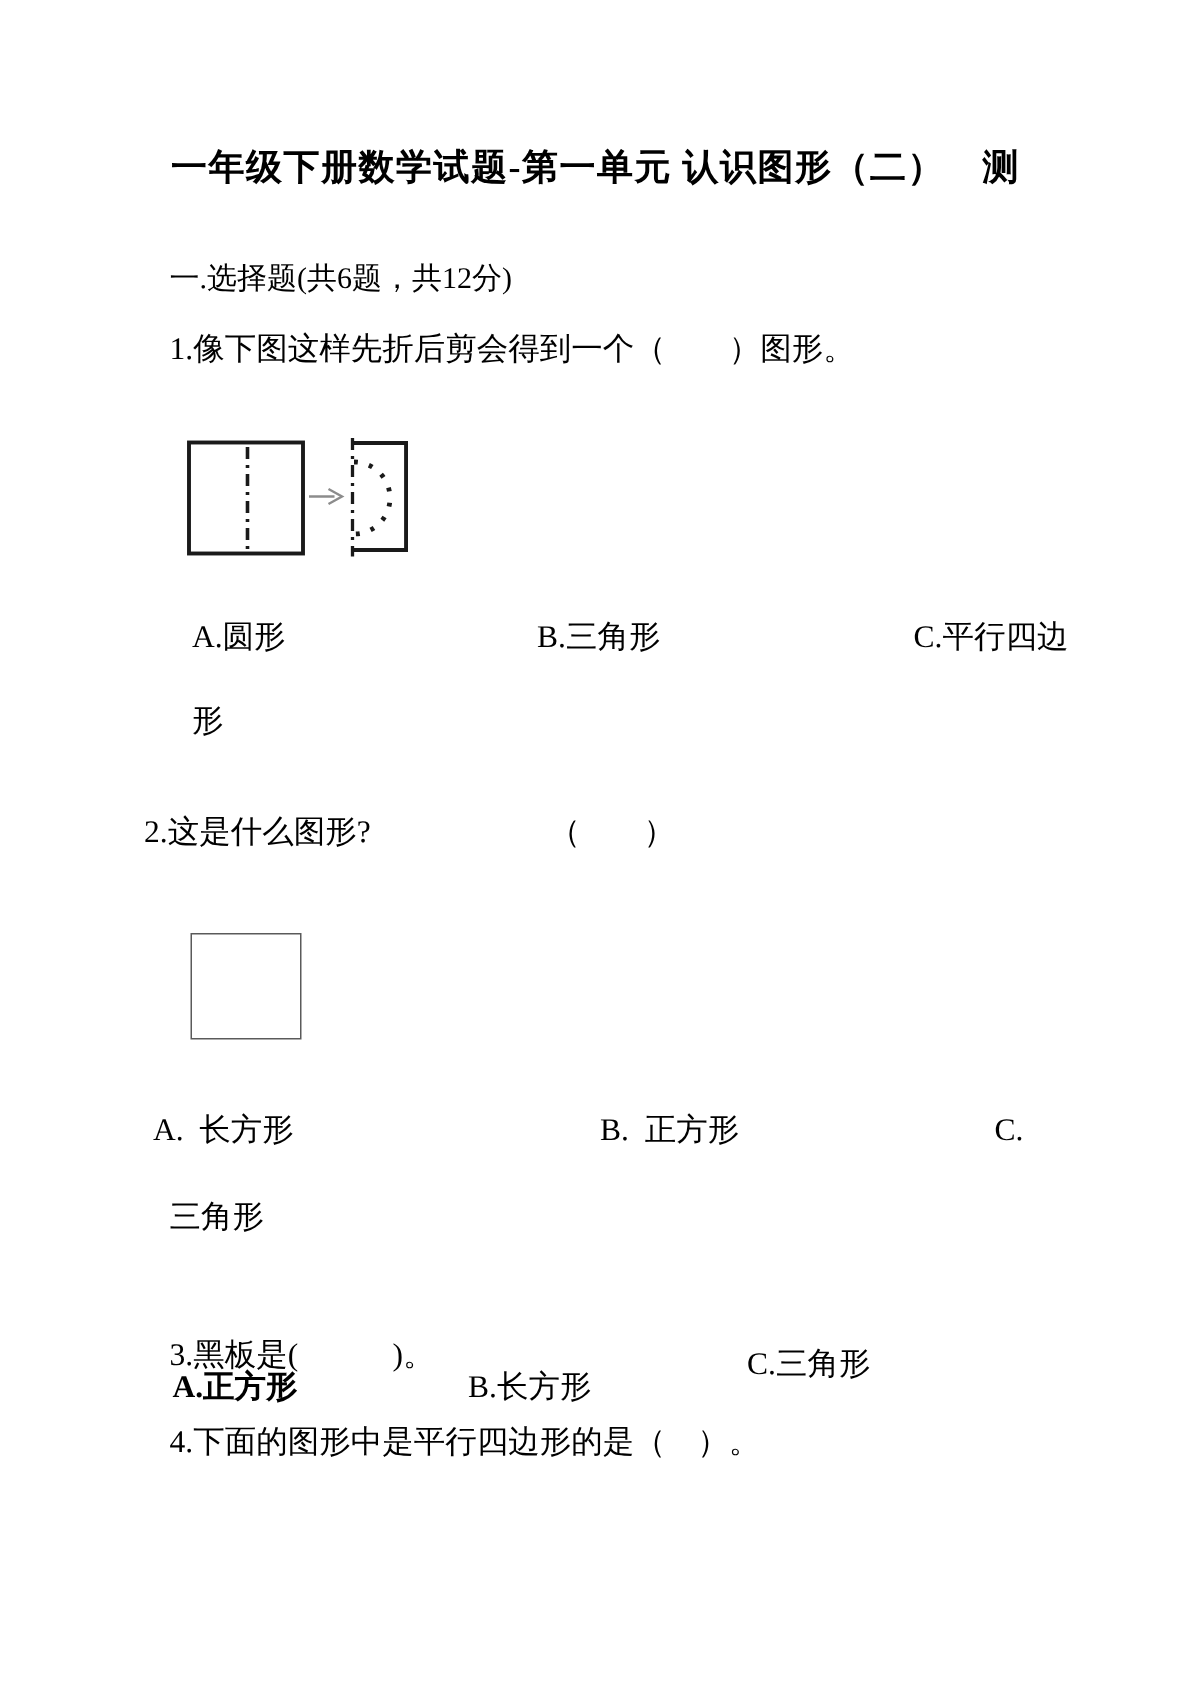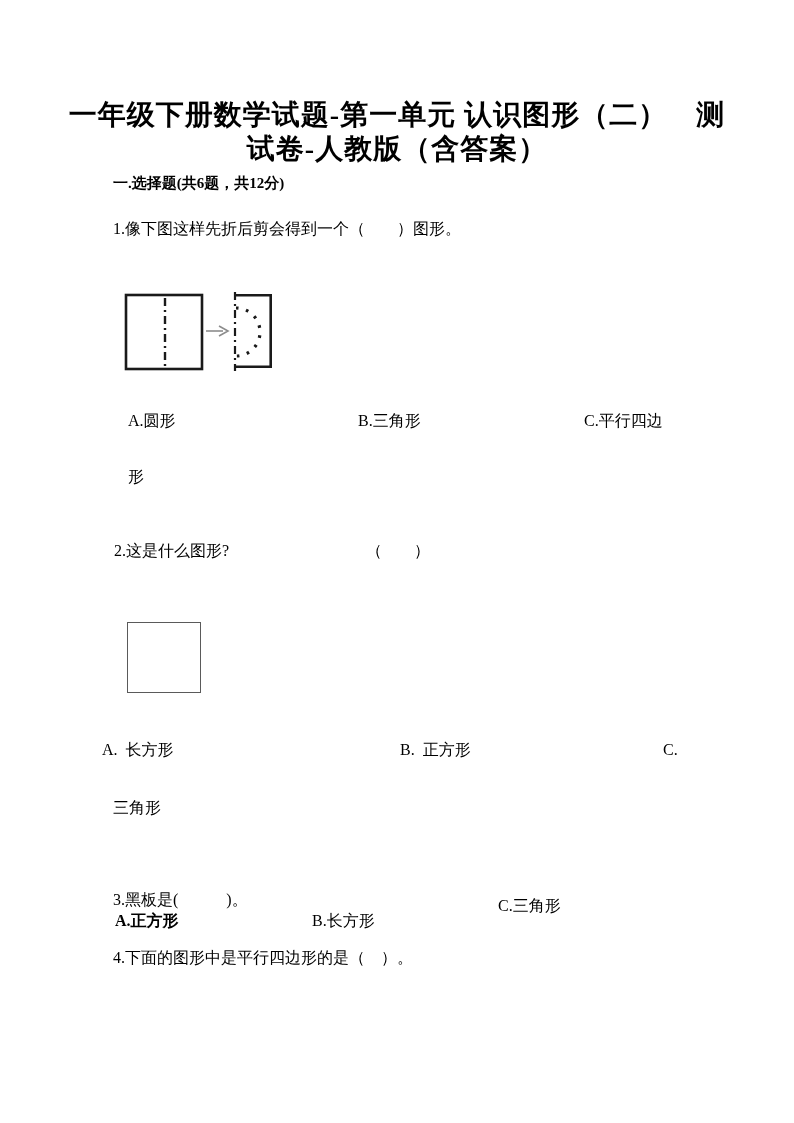--- a/index.html
+++ b/index.html
@@ -9,42 +9,41 @@
     height: 1123px;
     background: #ffffff;
     color: #000000;
     font-family: "Liberation Serif", "DejaVu Serif", serif;
     overflow: hidden;
   }
   .abs { position: absolute; white-space: pre; line-height: 1.25; }
   .title-line {
     left: 0; width: 794px;
     text-align: center;
-    font-size: 28px;
+    font-size: 24px;
     font-weight: bold;
     letter-spacing: 1px;
   }
-  .section-heading { font-size: 15px; font-weight: bold; }
-  .body-text { font-size: 16px; }
+  .section-heading { font-size: 20px; font-weight: normal; }
+  .body-text { font-size: 21px; }
   .q2-square {
     position: absolute;
     left: 127px; top: 622px;
     width: 72px; height: 69px;
     border: 1.5px solid #5a5a5a;
     background: #ffffff;
   }
   .fig1 { position: absolute; left: 120px; top: 288px; }
 </style>
 </head>
 <body>
 
 <div class="page">
 
   <div class="abs title-line" style="top:97px;">一年级下册数学试题-第一单元 认识图形（二）　测</div>
-  <div class="abs title-line" style="top:131px;">试卷-人教版（含答案）</div>
 
   <div class="abs section-heading" style="left:113px; top:174px;">一.选择题(共6题，共12分)</div>
 
   <div class="abs body-text" style="left:113px; top:219px;">1.像下图这样先折后剪会得到一个（　　）图形。</div>
 
   <svg class="fig1" width="165" height="90" viewBox="0 0 165 90">
     <g>
       <rect x="6" y="7" width="76" height="74" fill="#ffffff" stroke="#1a1a1a" stroke-width="2.6"></rect>
       <line x1="45" y1="10" x2="45" y2="78" stroke="#1a1a1a" stroke-width="2.4" stroke-dasharray="8 4 2 4"></line>
     </g>
@@ -55,24 +54,24 @@
     <g>
       <rect x="115" y="6" width="37" height="74" fill="#ffffff" stroke="none"></rect>
       <path d="M115 7.3 H150.7 V78.7 H115" fill="none" stroke="#1a1a1a" stroke-width="2.6"></path>
       <line x1="115" y1="4" x2="115" y2="83" stroke="#1a1a1a" stroke-width="2.2" stroke-dasharray="8 4 2 4"></line>
       <path d="M116 20 A 24 24 0 0 1 116 68" fill="none" stroke="#1a1a1a" stroke-width="3.2" stroke-dasharray="2.6 7.6"></path>
     </g>
   </svg>
 
   <div class="abs body-text" style="left:128px; top:411px;">A.圆形</div>
   <div class="abs body-text" style="left:358px; top:411px;">B.三角形</div>
-  <div class="abs body-text" style="left:584px; top:411px;text-align:center;">C.平行四边</div>
+  <div class="abs body-text" style="left:609px; top:411px;text-align:center;">C.平行四边</div>
   <div class="abs body-text" style="left:128px; top:467px;">形</div>
 
-  <div class="abs body-text" style="left:114px; top:541px;">2.这是什么图形?</div>
+  <div class="abs body-text" style="left:96px; top:541px;">2.这是什么图形?</div>
   <div class="abs body-text" style="left:366px; top:541px;">（　　）</div>
 
   <div class="q2-square"></div>
 
   <div class="abs body-text" style="left:102px; top:740px;">A.  长方形</div>
   <div class="abs body-text" style="left:400px; top:740px;">B.  正方形</div>
   <div class="abs body-text" style="left:663px; top:740px;">C.</div>
   <div class="abs body-text" style="left:113px; top:798px;">三角形</div>
 
   <div class="abs body-text" style="left:113px; top:870px;margin-top:20px;">3.黑板是(　　　)。</div>

